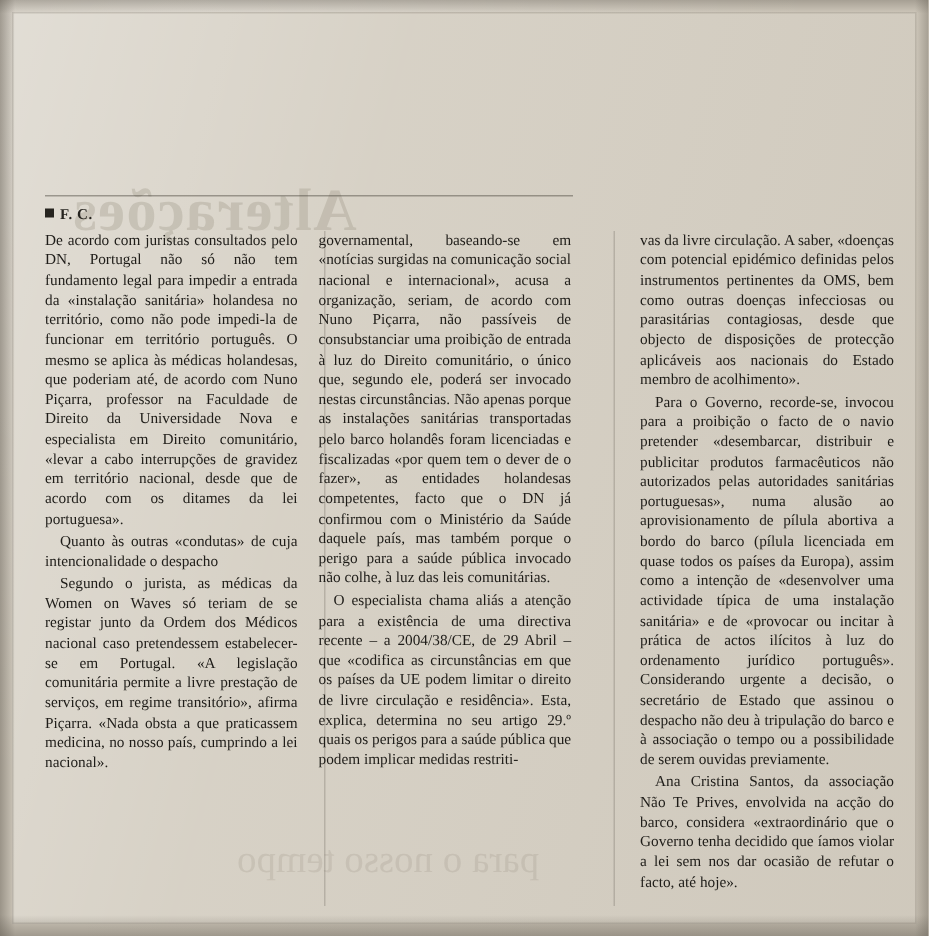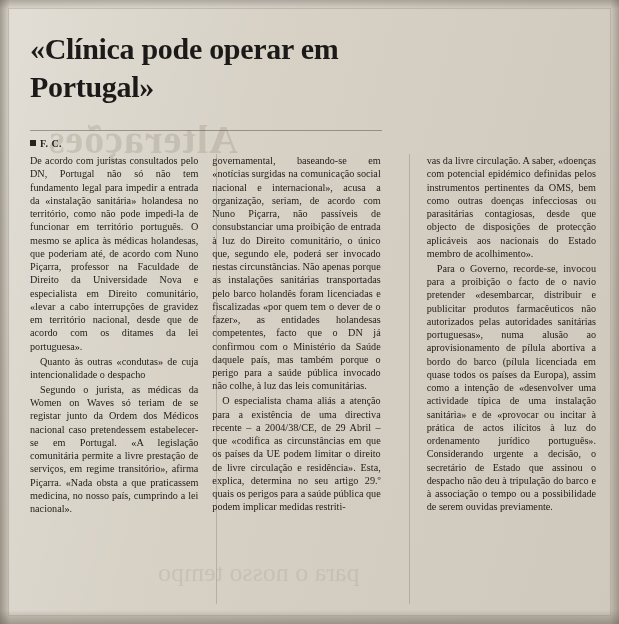--- a/index.html
+++ b/index.html
@@ -165,21 +165,20 @@
 </style>
 </head>
 <body>
 
 <div class="page">
   <div class="clip">
 
     <div class="ghost">Alterações</div>
     <div class="ghost2">para o nosso tempo</div>
 
-    <div class="headline">«Clínica pode operar em Portugal»</div>
 
     <div class="rule-top"></div>
 
     <div class="byline"><span class="sq"></span><span>F. C.</span></div>
 
     <div class="vsep s1"></div>
     <div class="vsep s2"></div>
 
     <div class="cols">
       <div class="col c1">
@@ -187,20 +186,21 @@
         <p>Quanto às outras «condutas» de cuja intencionalidade o despacho</p>
         <p>Segundo o jurista, as médicas da Women on Waves só teriam de se registar junto da Ordem dos Médicos nacional caso pretendessem estabelecer-se em Portugal. «A legislação comunitária permite a livre prestação de serviços, em regime transitório», afirma Piçarra. «Nada obsta a que praticassem medicina, no nosso país, cumprindo a lei nacional».</p>
       </div>
       <div class="col c2">
         <p class="first">governamental, baseando-se em «notícias surgidas na comunicação social nacional e internacional», acusa a organização, seriam, de acordo com Nuno Piçarra, não passíveis de consubstanciar uma proibição de entrada à luz do Direito comunitário, o único que, segundo ele, poderá ser invocado nestas circunstâncias. Não apenas porque as instalações sanitárias transportadas pelo barco holandês foram licenciadas e fiscalizadas «por quem tem o dever de o fazer», as entidades holandesas competentes, facto que o DN já confirmou com o Ministério da Saúde daquele país, mas também porque o perigo para a saúde pública invocado não colhe, à luz das leis comunitárias.</p>
         <p>O especialista chama aliás a atenção para a existência de uma directiva recente – a 2004/38/CE, de 29 Abril – que «codifica as circunstâncias em que os países da UE podem limitar o direito de livre circulação e residência». Esta, explica, determina no seu artigo 29.º quais os perigos para a saúde pública que podem implicar medidas restriti-</p>
       </div>
       <div class="col c3">
         <p class="first">vas da livre circulação. A saber, «doenças com potencial epidémico definidas pelos instrumentos pertinentes da OMS, bem como outras doenças infecciosas ou parasitárias contagiosas, desde que objecto de disposições de protecção aplicáveis aos nacionais do Estado membro de acolhimento».</p>
         <p>Para o Governo, recorde-se, invocou para a proibição o facto de o navio pretender «desembarcar, distribuir e publicitar produtos farmacêuticos não autorizados pelas autoridades sanitárias portuguesas», numa alusão ao aprovisionamento de pílula abortiva a bordo do barco (pílula licenciada em quase todos os países da Europa), assim como a intenção de «desenvolver uma actividade típica de uma instalação sanitária» e de «provocar ou incitar à prática de actos ilícitos à luz do ordenamento jurídico português». Considerando urgente a decisão, o secretário de Estado que assinou o despacho não deu à tripulação do barco e à associação o tempo ou a possibilidade de serem ouvidas previamente.</p>
+        <p>Ana Cristina Santos, da associação Não Te Prives, envolvida na acção do barco, considera «extraordinário que o Governo tenha decidido que íamos violar a lei sem nos dar ocasião de refutar o facto, até hoje».</p>
       </div>
     </div>
 
   </div>
   <div class="edge-left"></div>
   <div class="edge-right"></div>
   <div class="edge-top"></div>
   <div class="edge-bottom"></div>
 </div>
 

